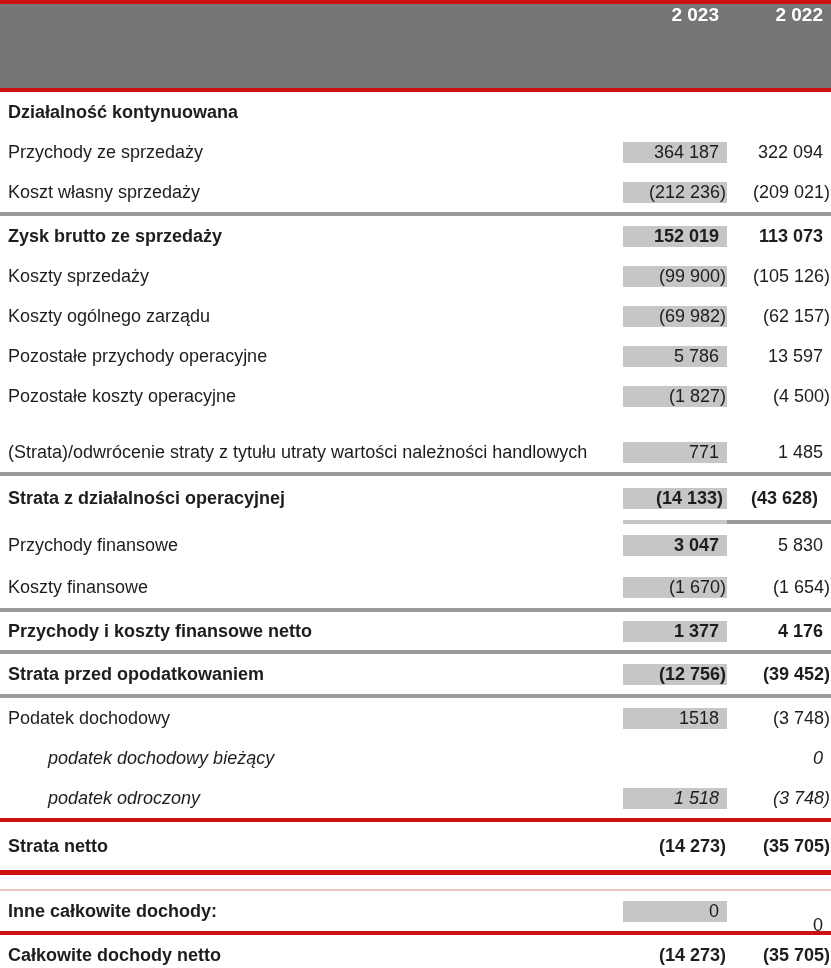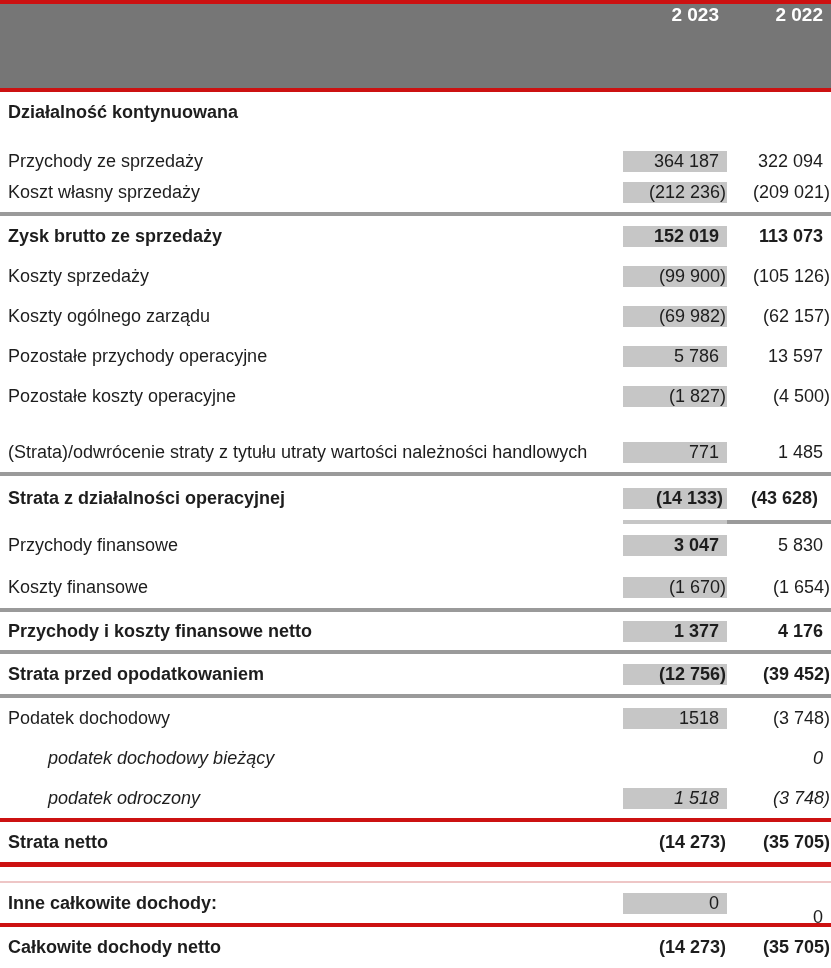--- a/index.html
+++ b/index.html
@@ -42,21 +42,21 @@
     <div class="cell v23">2 023</div>
     <div class="cell v22">2 022</div>
   </div>
   <div class="redline"></div>
   <div id="rows">
       <div class="row" style="height: 40px;">
     <div class="cell label bold">Działalność kontynuowana</div>
     <div class="cell v23 graycol" style="padding-right: 8px;"></div>
     <div class="cell v22" style="padding-right: 8px;"></div>
   </div>
-      <div class="row" style="height: 40px; align-items: flex-end;">
+      <div class="row" style="height: 40px;">
     <div class="cell label">Przychody ze sprzedaży</div>
     <div class="cell v23 graycol" style="padding-right: 8px;">364 187</div>
     <div class="cell v22" style="padding-right: 8px;">322 094</div>
   </div>
       <div class="row" style="height: 40px;">
     <div class="cell label">Koszt własny sprzedaży</div>
     <div class="cell v23 graycol" style="padding-right: 1px;">(212 236)</div>
     <div class="cell v22" style="padding-right: 1px;">(209 021)</div>
   </div>
       <div class="sep sep-gray" style="height: 4px;"></div>
@@ -138,21 +138,21 @@
     <div class="cell label italic indent">podatek dochodowy bieżący</div>
     <div class="cell v23 graycol italic" style="padding-right: 8px;"></div>
     <div class="cell v22 italic" style="padding-right: 8px;">0</div>
   </div>
       <div class="row" style="height: 40px;">
     <div class="cell label italic indent">podatek odroczony</div>
     <div class="cell v23 graycol italic" style="padding-right: 8px;">1 518</div>
     <div class="cell v22 italic" style="padding-right: 1px;">(3 748)</div>
   </div>
       <div class="sep sep-red" style="height: 4px;"></div>
-      <div class="row" style="height: 40px;">
+      <div class="row" style="height: 48px;">
     <div class="cell label bold">Strata netto</div>
     <div class="cell v23 bold" style="padding-right: 1px;">(14 273)</div>
     <div class="cell v22 bold" style="padding-right: 1px;">(35 705)</div>
   </div>
       <div class="sep sep-red" style="height: 5px;"></div>
       <div class="row" style="height: 14px;">
     <div class="cell label"></div>
     <div class="cell v23" style="padding-right: 8px;"></div>
     <div class="cell v22" style="padding-right: 8px;"></div>
   </div>

